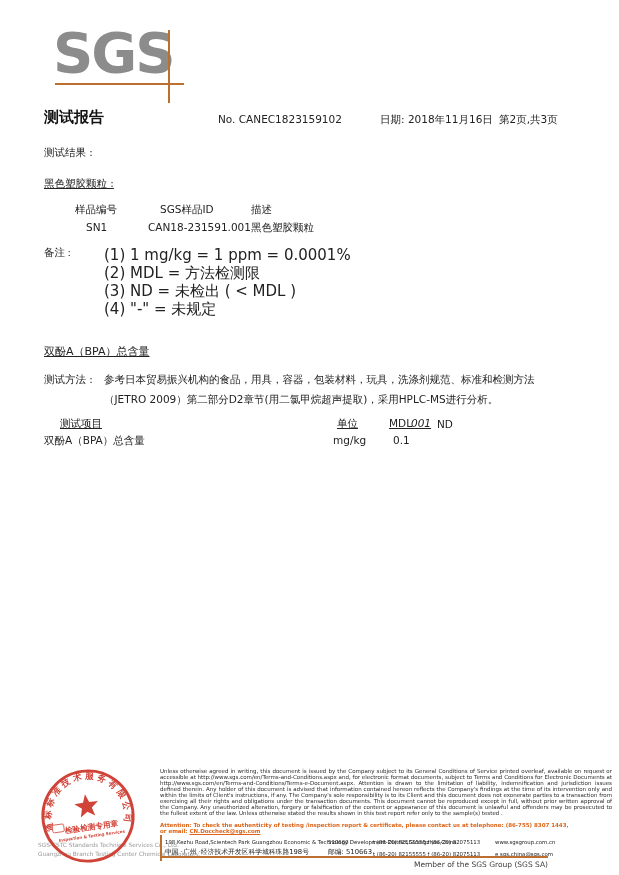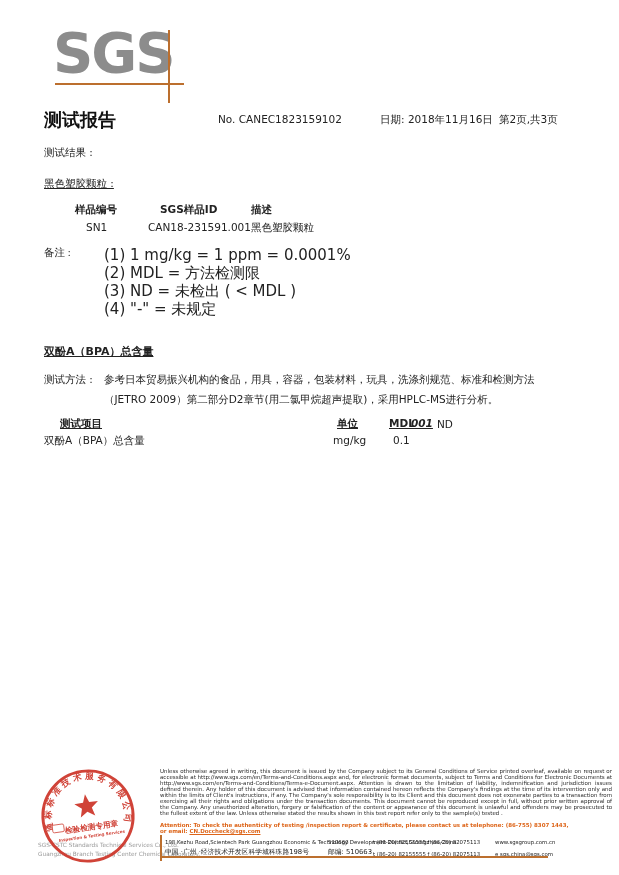--- a/index.html
+++ b/index.html
@@ -9,27 +9,27 @@
     overflow:hidden; margin:0 auto;
   }
   .abs { position:absolute; white-space:nowrap; }
 
   
   .logo { left:53px; top:24px; font-size:56px; font-weight:bold; color:#8c8c8c; letter-spacing:-2px; line-height:58px; }
   .logo-vline { left:168px; top:30px; width:2px; height:73px; background:#bc6f2e; }
   .logo-hline { left:55px; top:83px; width:129px; height:2px; background:#bc6f2e; }
 
   
-  .doc-title { left:44px; top:108px; font-size:18px; font-weight:bold; color:#111;text-align:right; }
+  .doc-title { left:44px; top:108px; font-size:15px; font-weight:bold; color:#111;text-align:right; }
   .report-no { left:218px; top:113px; font-size:10.5px; }
   .date      { left:380px; top:113px; font-size:10.5px; }
   .pages     { left:499px; top:113px; font-size:10.5px; }
 
   .fs10 { font-size:10.5px; }
-  .b { font-weight:bold; }
+  .b { font-weight:normal; }
   .u { text-decoration:underline; }
 
   .results-label     { left:44px; top:146px; }
   .sample-desc-label { left:44px; top:177px; }
 
   .st-h1 { left:75px;  top:203px; }
   .st-h2 { left:160px; top:203px; }
   .st-h3 { left:251px; top:203px; }
   .st-v1 { left:86px;  top:221px; }
   .st-v2 { left:148px; top:221px; }
@@ -136,20 +136,21 @@
     <div class="addr-row">
       <span class="addr-c1 addr-cn">中国 ·广州 ·经济技术开发区科学城科珠路198号</span>
       <span class="addr-c2 addr-cn">邮编: 510663</span>
       <span class="addr-c3">t (86-20) 82155555   f (86-20) 82075113</span>
       <span class="addr-c4">e sgs.china@sgs.com</span>
     </div>
   </div>
 
   <div class="abs vline"></div>
   <div class="abs hline"></div>
+  <div class="abs member">Member of the SGS Group (SGS SA)</div>
 
   <svg class="abs stamp" viewBox="0 0 100 100">
     <circle cx="50" cy="50" r="47" fill="none" stroke="#cd3529" stroke-width="3"></circle>
     <defs>
       <path id="ringPath" d="M 13.5,62 A 38.5,38.5 0 1 1 86.5,62" fill="none"></path>
     </defs>
     <text font-size="9" fill="#cd3529" font-weight="bold" letter-spacing="3.2" font-family="DejaVu Sans, sans-serif">
       <textPath href="#ringPath" startOffset="2">通标标准技术服务有限公司广州分公司</textPath>
     </text>
     <polygon points="50,27 53.2,35.6 62.4,36 55.2,41.7 57.6,50.5 50,45.5 42.4,50.5 44.8,41.7 37.6,36 46.8,35.6" fill="#cd3529"></polygon>

